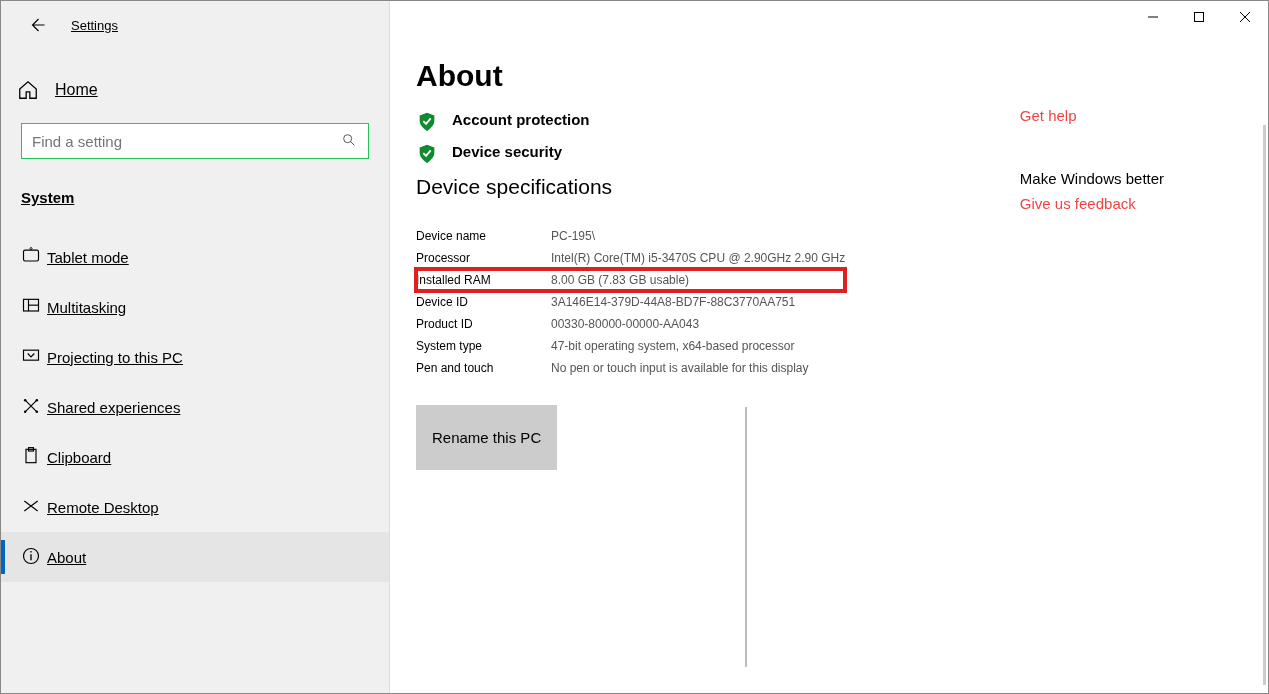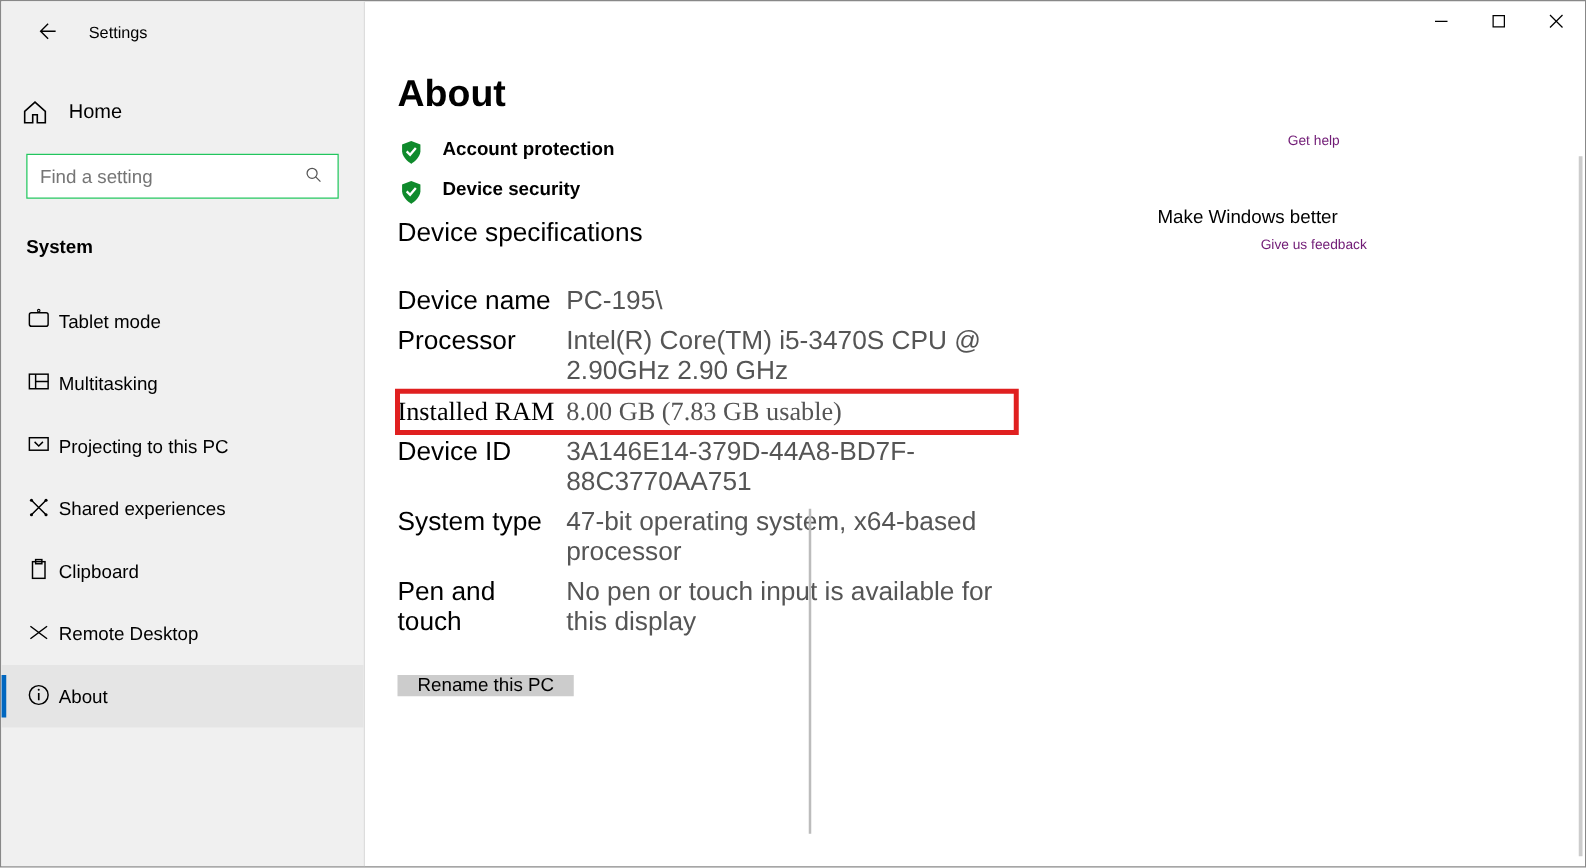--- a/index.html
+++ b/index.html
@@ -1,18 +1,18 @@
 <!DOCTYPE html>
 <html><head>
 <meta charset="utf-8">
 <style>
   * { box-sizing: border-box; margin: 0; padding: 0; }
   body { font-family: "Segoe UI", Arial, sans-serif; font-size: 15px; color: #000; background: #fff; width: 1269px; height: 694px; overflow: hidden; border: 1px solid #888;}
   .app { display: flex; width: 100%; height: 100%; position: relative; }
-  .sidebar { width: 291px; background: #f0f0f0; padding: 0; border-right: 1px solid #ddd; height: 100%; overflow: hidden; }
+  .sidebar { width: 389px; background: #f0f0f0; padding: 0; border-right: 1px solid #ddd; height: 100%; overflow: hidden; text-decoration: underline; }
   .sidebar-top { display:flex; align-items:center; height:48px; padding: 0 24px; }
   .back { width:24px; height:24px; display:flex; align-items:center; justify-content:center; font-size:18px; cursor:pointer;}
   .app-title { margin-left: 22px; font-size: 13px; color:#000;}
   .home-row { display:flex; align-items:center; padding: 10px 16px; gap:16px; margin-top:20px; cursor:pointer;}
   .home-row .icon { width:22px; height:22px; }
   .home-row .lbl { font-size:16px; }
   .search-box { margin: 12px 20px 0 20px; position: relative; }
   .search-box input { width:100%; height:36px; border:1px solid #22c55e; background:#fff; padding: 0 36px 0 10px; font-size:15px; outline:none; color:#555;}
   .search-box .sicon { position:absolute; right:10px; top:9px; width:18px; height:18px; color:#555;}
   .category { font-weight:600; font-size:15px; padding: 30px 20px 18px 20px;}
@@ -25,29 +25,29 @@
   .main { flex:1; padding: 0; position:relative; overflow:hidden;}
   .titlebar { position:absolute; top:0; right:0; display:flex; }
   .titlebtn { width:46px; height:32px; display:flex; align-items:center; justify-content:center; cursor:pointer;}
   .content { padding: 58px 0 0 26px; display:flex; gap: 40px; height: 100%; }
   .left-col { width: 568px; }
   .right-col { width: 250px; padding-top: 48px; }
   h1.page-title { font-weight:600; font-size:30px; margin-bottom: 18px;}
   .shield-row { display:flex; align-items:flex-start; gap:14px; margin-bottom: 10px;}
   .shield { width:22px; height:22px; }
   .shield-row .txt { font-weight:600; font-size:15px;}
-  .link-blue { color:#701a75; font-size:11px; cursor:pointer;text-align:center; }
+  .link-blue { color:#ef4444; font-size:15px; cursor:pointer; }
   .link-row { margin-top: 18px; margin-bottom: 60px;}
   .subhead { font-size:21px; font-weight:400; margin-bottom: 26px;}
   .spec-table { border-collapse: collapse; }
-  .spec-table td { vertical-align: top; padding: 4px 0; font-size:21px;}
+  .spec-table td { vertical-align: top; padding: 4px 0; font-size:12px;}
   .spec-table td.key { width: 135px; color:#000;}
   .spec-table td.val { color:#555; max-width: 360px; }
-  .highlight-row { outline: 4px solid #e02020; outline-offset:-2px;font-family:Liberation Serif, serif;}
-  .rename-btn { margin-top: 26px; padding: 0 16px; background:#ccc; border:none; font-size:15px; cursor:pointer;}
+  .highlight-row { outline: 4px solid #e02020; outline-offset:-2px;}
+  .rename-btn { margin-top: 26px; padding: 24px 16px; background:#ccc; border:none; font-size:15px; cursor:pointer;}
   .right-head { font-size:15px; color:#000; margin-top: 46px; margin-bottom: 8px;}
   .scroll-indicator { position:absolute; left:355px; top: 406px; width:2px; height:260px; background:#bcbcbc;}
   .scroll-right { position:absolute; right:2px; top: 124px; width:3px; height:560px; background:#ccc;}
 </style>
 </head>
 <body>
 
 <div class="app">
   <div class="sidebar">
     <div class="sidebar-top">
@@ -194,20 +194,24 @@
               </tr>
           <tr class="highlight-row">
                 <td class="key">Installed RAM</td>
                 <td class="val">8.00 GB (7.83 GB usable)</td>
               </tr>
           <tr>
                 <td class="key">Device ID</td>
                 <td class="val">3A146E14-379D-44A8-BD7F-88C3770AA751</td>
               </tr>
           <tr>
+                <td class="key">Product ID</td>
+                <td class="val">00330-80000-00000-AA043</td>
+              </tr>
+          <tr>
                 <td class="key">System type</td>
                 <td class="val">47-bit operating system, x64-based processor</td>
               </tr>
           <tr>
                 <td class="key">Pen and touch</td>
                 <td class="val">No pen or touch input is available for this display</td>
               </tr>
         </tbody>
           </table>
 

